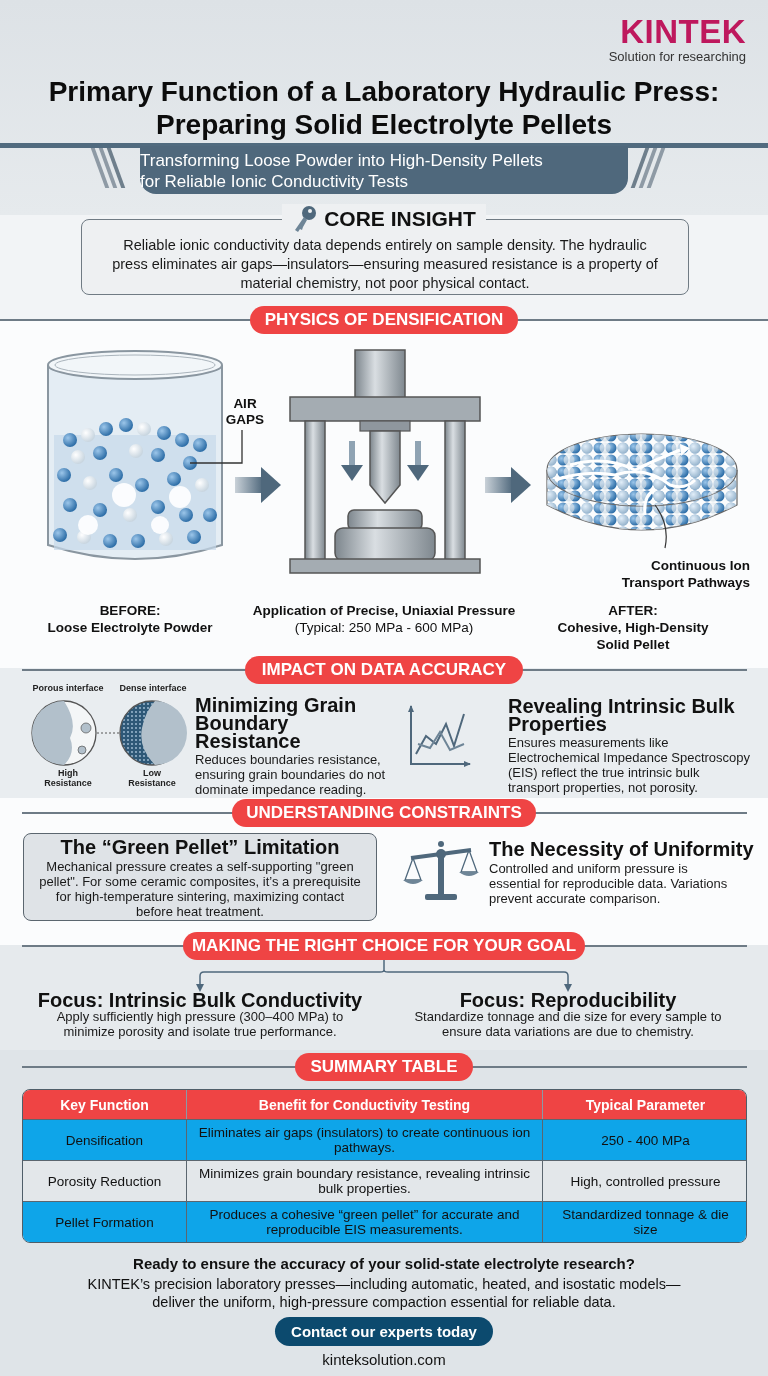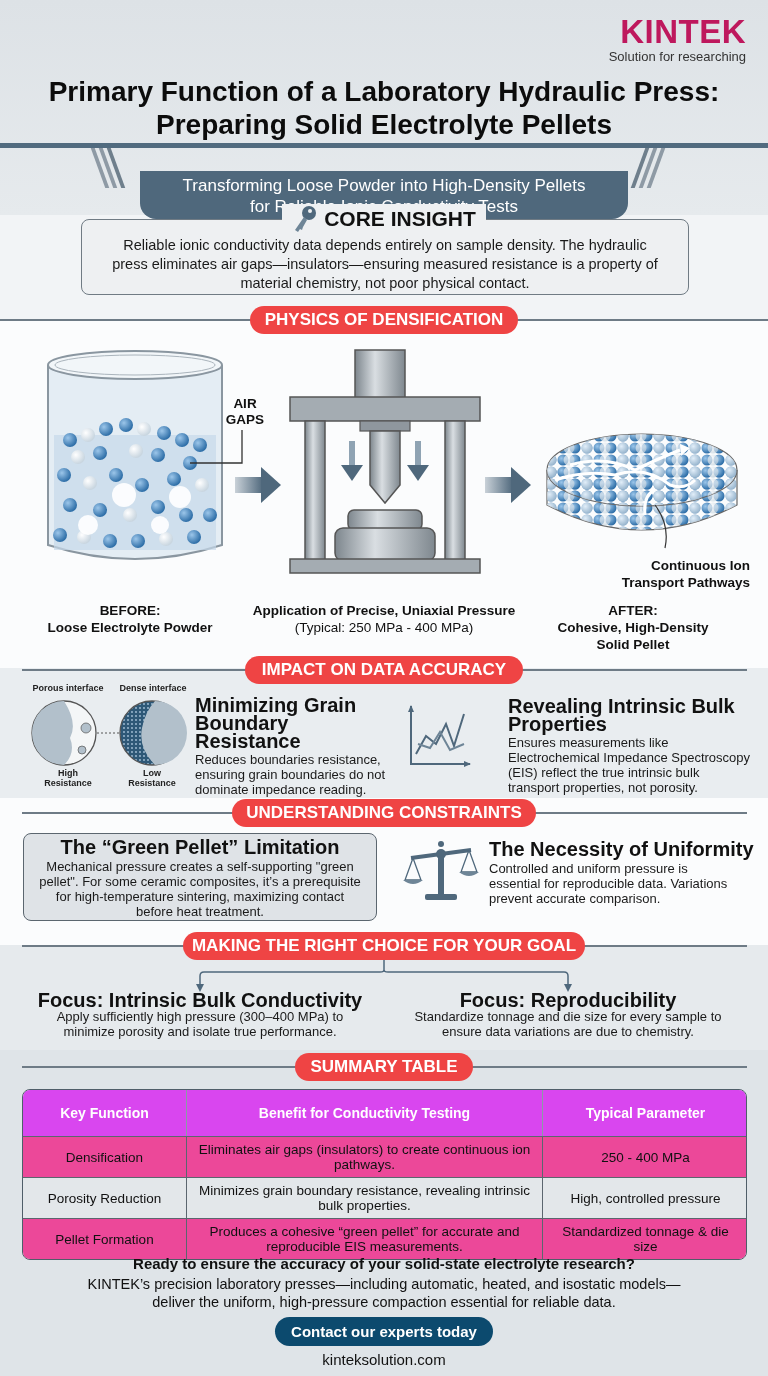--- a/index.html
+++ b/index.html
@@ -12,21 +12,21 @@
   }
   .abs { position: absolute; }
   
   .header-bg { left:0; top:0; width:768px; height:215px; background: linear-gradient(#dde2e6, #e6eaed); }
   .logo { right:22px; top:14px; text-align:right; }
   .logo-name { color:#be185d; font-weight:bold; font-size:33px; letter-spacing:0.5px; line-height:36px; }
   .logo-tag { color:#333; font-size:13px; line-height:14px; }
   .title { left:0; top:75px; width:768px; text-align:center; font-weight:bold; font-size:28px; line-height:33px; color:#0c0c0c; }
   .banner-line { left:0; top:143px; width:768px; height:5px; background:#516b7f; }
   .banner { left:140px; top:146px; width:488px; height:48px; background:#4f687c; border-radius:0 0 16px 16px;
-    color:#fff; font-size:17px; line-height:21px; text-align:center; padding-top:4px;margin-top:25px; }
+    color:#fff; font-size:17px; line-height:21px; text-align:left; padding-top:4px; }
   .stripes { top:148px; width:30px; height:40px; }
   .stripes span { position:absolute; top:0; width:4px; height:40px; background:#8e9aa5; }
   
   .core-box { left:81px; top:219px; width:608px; height:76px; border:1.5px solid #707b84; border-radius:8px; background:#eef0f2; }
   .core-head { left:0; top:204px; width:768px; text-align:center; }
   .core-head-inner { display:inline-flex; align-items:center; gap:6px; background:#eef0f2; padding:0 10px; }
   .core-head-text { font-weight:bold; font-size:21px; color:#111; }
   .core-text { left:90px; top:236px; width:590px; text-align:center; font-size:14.5px; line-height:19px; color:#1a1a1a; }
   
   .hline { height:2px; background:#6e7b86; }
@@ -41,24 +41,24 @@
   .p { font-size:13px; line-height:15px; color:#1a1a1a; }
   .small-b { font-weight:bold; font-size:9px; color:#222; text-align:center; line-height:10px; }
   
   .green-box { left:23px; top:833px; width:354px; height:88px; border:1.5px solid #5b666f; border-radius:8px; background:#dfe3e7; }
   
   .choice-bg { left:0; top:945px; width:768px; height:105px; background:#e6eaed; }
   
   .table-bg { left:0; top:1050px; width:768px; height:326px; background:#dfe4e8; }
   table { border-collapse: separate; border-spacing:0; width:725px; }
   .tbl-wrap { left:22px; top:1089px; width:725px; border:1.5px solid #4f5e69; border-radius:8px; overflow:hidden; }
-  th { background:#d946ef; color:#fff; font-weight:bold; font-size:14px; height:46px; border-right:1px solid #8a9aa7; }
+  th { background:#ef4444; color:#fff; font-weight:bold; font-size:14px; height:29px; border-right:1px solid #8a9aa7; }
   td { font-size:13.5px; line-height:15px; text-align:center; border-top:1px solid #5b666f; border-right:1px solid #5b666f; color:#111; height:41px; padding:0 6px; }
   tr td:last-child, tr th:last-child { border-right:none; }
-  tr.odd td { background:#ec4899; }
+  tr.odd td { background:#0ea5e9; }
   tr.even td { background:#e3e7ea; }
   .cta-q { left:0; top:1255px; width:768px; font-weight:bold; font-size:15px; text-align:center; color:#111; }
   .cta-p { left:60px; top:1275px; width:648px; font-size:14.5px; line-height:18px; text-align:center; color:#111; }
   .cta-btn { left:275px; top:1317px; width:218px; height:29px; border-radius:15px; background:#0c4a6e; color:#fff; font-weight:bold; font-size:15px; line-height:29px; text-align:center; }
   .site { left:0; top:1351px; width:768px; text-align:center; font-size:15px; color:#111; }
 </style>
 </head>
 <body>
 
 <div class="abs header-bg"></div>
@@ -204,21 +204,21 @@
   <rect x="64" y="96" width="6" height="26" fill="#8fa3b3"></rect>
     <polygon points="56,120 78,120 67,136" fill="#4f687c"></polygon>
   <rect x="130" y="96" width="6" height="26" fill="#8fa3b3"></rect>
     <polygon points="122,120 144,120 133,136" fill="#4f687c"></polygon>
   <rect x="63" y="165" width="74" height="20" rx="6" fill="url(#st)" stroke="#555" stroke-width="1.5"></rect>
   <rect x="50" y="183" width="100" height="33" rx="8" fill="url(#st)" stroke="#555" stroke-width="1.5"></rect>
   <rect x="5" y="214" width="190" height="14" fill="#a4acb2" stroke="#555" stroke-width="1.5"></rect>
 </svg>
 <div class="abs" style="left:245px;top:602px;width:278px;">
   <div class="cap">Application of Precise, Uniaxial Pressure</div>
-  <div class="capn">(Typical: 250 MPa - 400 MPa)</div>
+  <div class="capn">(Typical: 250 MPa - 600 MPa)</div>
 </div>
 
 <svg class="abs" style="left:545px;top:430px;" width="195" height="120" viewBox="0 0 195 120">
   <defs>
     <pattern id="dots" width="12" height="12" patternUnits="userSpaceOnUse">
       <circle cx="6" cy="6" r="5.5" fill="url(#pb)"></circle>
     </pattern>
     <pattern id="dots2" width="18" height="12" patternUnits="userSpaceOnUse">
       <circle cx="6" cy="6" r="5.5" fill="url(#pw)"></circle>
     </pattern>

